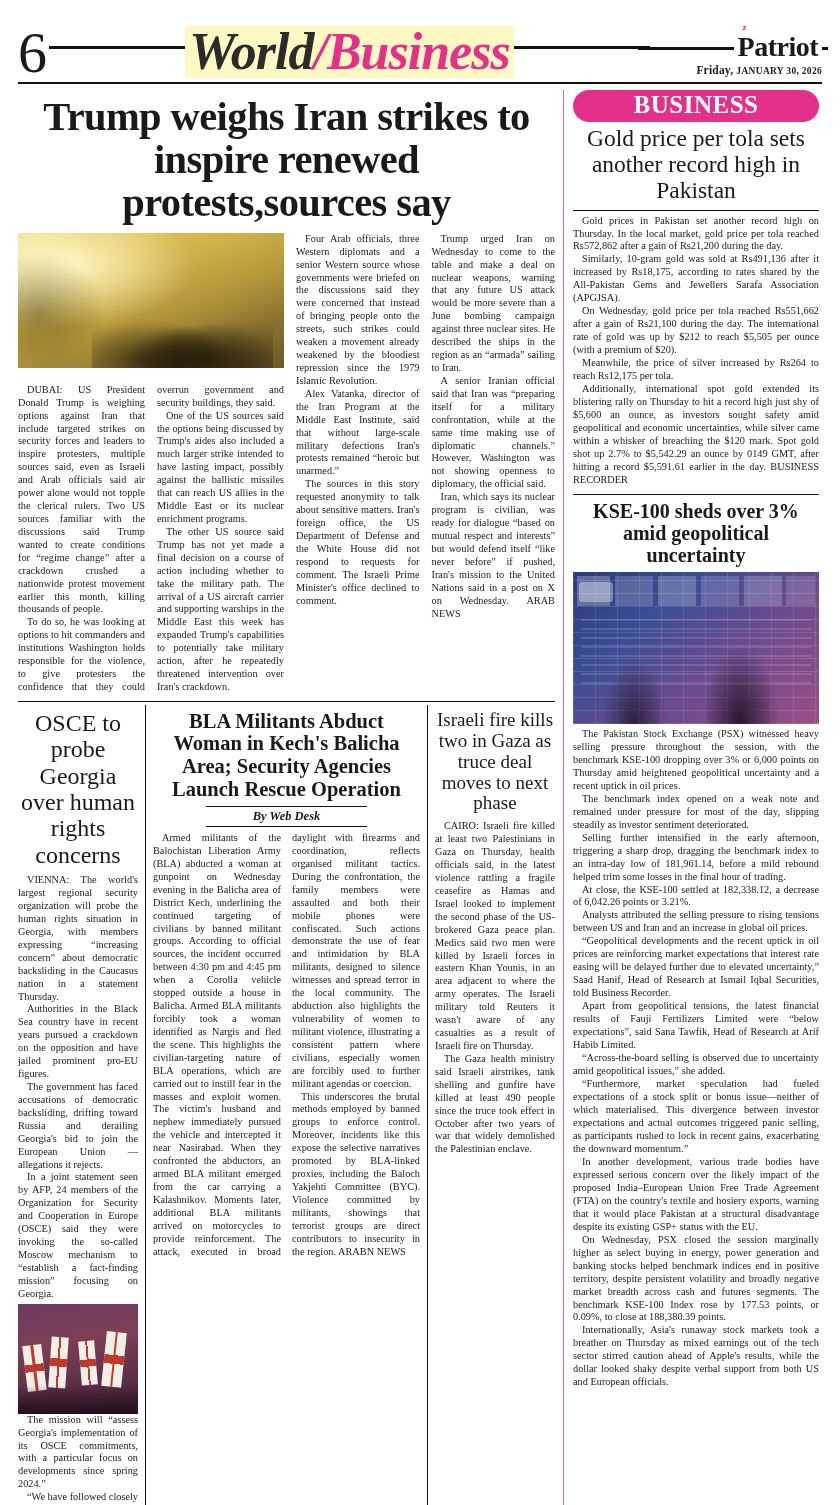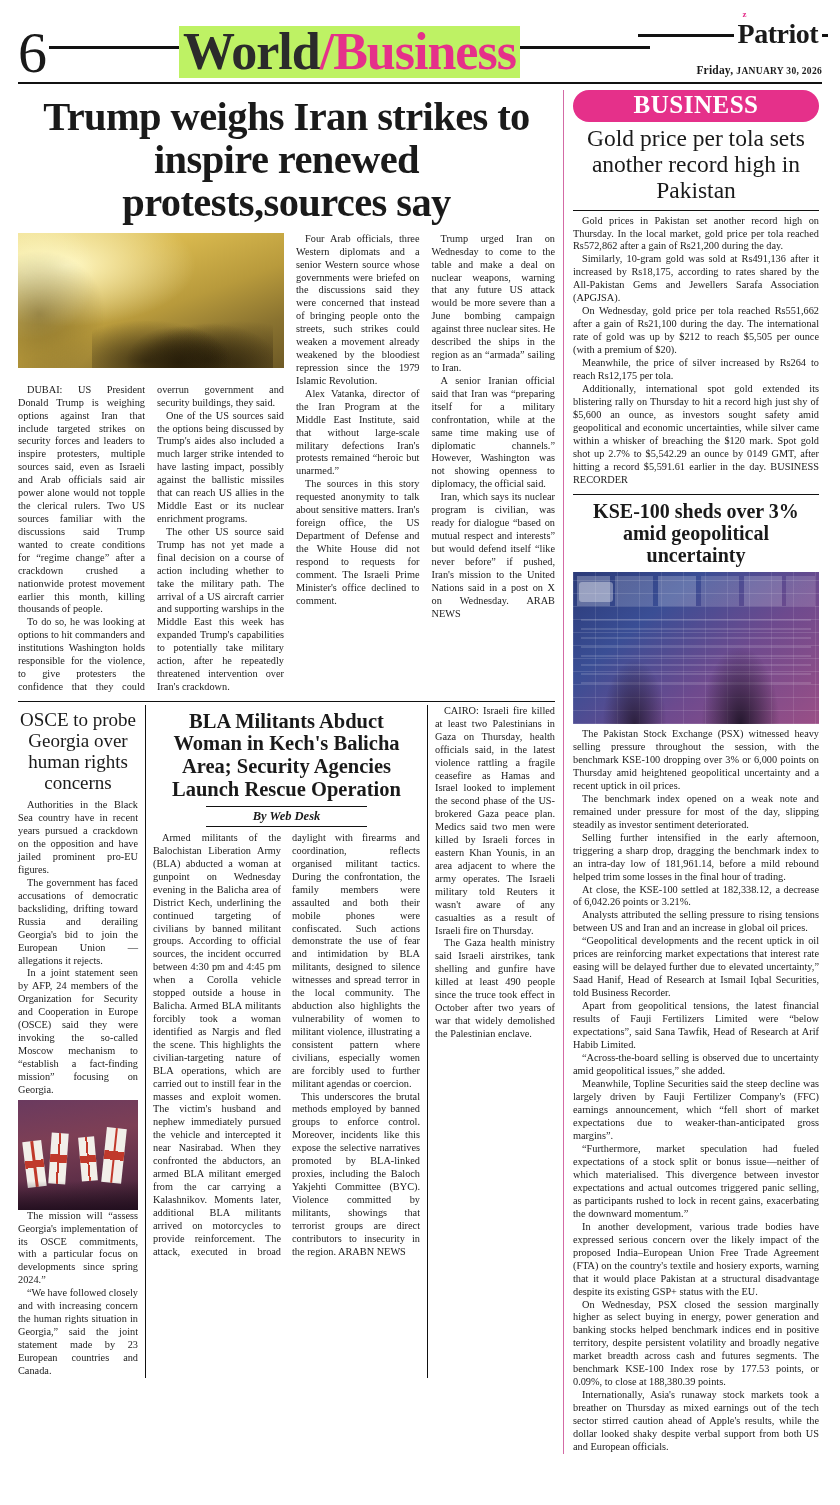--- a/index.html
+++ b/index.html
@@ -35,21 +35,21 @@
   .brand-box { flex:0 0 auto; text-align:right; width:168px; padding-bottom:2px; }
   .brand {
     font-family:"Liberation Serif", serif;
     font-weight:700; font-size:28px; line-height:1; letter-spacing:-0.5px;
     position:relative; display:inline-block;
   }
   .brand .tiny-z{
     position:absolute; top:-10px; left:9px; font-size:9px; color:#e5308a; font-weight:700;
   }
   .dateline {
-    margin-top:16px; font-size:11.5px; font-weight:700; letter-spacing:0.2px;
+    margin-top:3px; font-size:11.5px; font-weight:700; letter-spacing:0.2px;
   }
   .dateline .d2 { font-size:9.5px; font-weight:700; letter-spacing:0.3px;}
 
   .hr-thick { border-top:2.5px solid #111; margin:4px 0 0 0; }
 
   
   .body-grid { display:flex; gap:0; margin-top:6px; }
   .left-zone { width:545px; flex:0 0 545px; padding-right:8px; }
   .vdiv { width:1px; background:#d36ba6; flex:0 0 1px; }
   .right-zone { width:255px; flex:0 0 255px; padding-left:9px; }
@@ -90,21 +90,21 @@
     margin:0 0 0 0; text-indent:9px; hyphens:auto;
   }
   .bt + .bt { margin-top:0; }
 
   
   h2.sub {
     font-family:"Liberation Serif", serif;
     font-weight:700; text-align:center; line-height:1.1;
     margin:5px 0 6px 0;
   }
-  h2.s-osce { font-size:19px; font-weight:400; }
+  h2.s-osce { font-size:24px; font-weight:400; }
   h2.s-bla  { font-size:20.5px; }
   h2.s-gaza { font-size:19px; font-weight:400; }
 
   .byline {
     text-align:center; font-style:italic; font-weight:700; font-size:12.5px;
     margin:6px auto 5px auto; width:60%;
     border-top:1.2px solid #111; border-bottom:1.2px solid #111; padding:2px 0;
   }
 
   
@@ -164,21 +164,21 @@
 </head>
 <body>
 
 <div class="page">
 
   <div class="masthead">
     <div class="folio">6</div>
 
     <div class="section-title">
       <div style="position:absolute;left:4px;right:4px;top:20px;height:3px;background:#111;"></div>
-      <div class="st" style="position:relative;background:#bef264;display:inline-block;padding:0 4px;">
+      <div class="st" style="position:relative;background:#fef9c3;display:inline-block;padding:0 4px;font-style:italic;">
         <span class="blk">World</span><span class="pink">/</span><span class="pink">Business</span>
       </div>
     </div>
 
     <div class="brand-box">
       <div style="position:relative;">
         <div style="position:absolute;left:-16px;right:-6px;top:14px;height:2.5px;background:#111;"></div>
         <span class="brand" style="position:relative;background:#fff;padding:0 4px;">
           <span class="tiny-z">z</span>
           <span>Patriot</span>
@@ -219,20 +219,21 @@
           <p class="bt">Iran, which says its nuclear program is civilian, was ready for dialogue “based on mutual respect and interests” but would defend itself “like never before” if pushed, Iran's mission to the United Nations said in a post on X on Wednesday. ARAB NEWS</p>
         </div>
       </div>
 
       <div class="sep-rule"></div>
 
       <div style="display:flex; gap:0;">
 
         <div style="flex:0 0 127px; padding-right:7px;">
           <h2 class="sub s-osce">OSCE to probe Georgia over human rights concerns</h2>
+          <p class="bt">VIENNA: The world's largest regional security organization will probe the human rights situation in Georgia, with members expressing “increasing concern” about democratic backsliding in the Caucasus nation in a statement Thursday.</p>
           <p class="bt">Authorities in the Black Sea country have in recent years pursued a crackdown on the opposition and have jailed prominent pro-EU figures.</p>
           <p class="bt">The government has faced accusations of democratic backsliding, drifting toward Russia and derailing Georgia's bid to join the European Union — allegations it rejects.</p>
           <p class="bt">In a joint statement seen by AFP, 24 members of the Organization for Security and Cooperation in Europe (OSCE) said they were invoking the so-called Moscow mechanism to “establish a fact-finding mission” focusing on Georgia.</p>
           <div style="height:3px"></div>
           <div class="photo photo-georgia">
             <div class="flag" style="left:6%;top:38%;width:16%;height:42%;transform:rotate(-7deg);"></div>
             <div class="flag" style="left:27%;top:30%;width:14%;height:46%;transform:rotate(4deg);"></div>
             <div class="flag" style="left:52%;top:34%;width:13%;height:40%;transform:rotate(-5deg);"></div>
             <div class="flag" style="left:72%;top:26%;width:17%;height:50%;transform:rotate(6deg);"></div>
             <div style="position:absolute;left:0;right:0;bottom:0;height:26%;background:linear-gradient(180deg,rgba(30,12,28,0),rgba(30,12,28,.85));"></div>
@@ -249,20 +250,21 @@
           <div class="byline">By Web Desk</div>
           <div style="column-count:2; column-gap:11px;">
             <p class="bt">Armed militants of the Balochistan Liberation Army (BLA) abducted a woman at gunpoint on Wednesday evening in the Balicha area of District Kech, underlining the continued targeting of civilians by banned militant groups. According to official sources, the incident occurred between 4:30 pm and 4:45 pm when a Corolla vehicle stopped outside a house in Balicha. Armed BLA militants forcibly took a woman identified as Nargis and fled the scene. This highlights the civilian-targeting nature of BLA operations, which are carried out to instill fear in the masses and exploit women. The victim's husband and nephew immediately pursued the vehicle and intercepted it near Nasirabad. When they confronted the abductors, an armed BLA militant emerged from the car carrying a Kalashnikov. Moments later, additional BLA militants arrived on motorcycles to provide reinforcement. The attack, executed in broad daylight with firearms and coordination, reflects organised militant tactics. During the confrontation, the family members were assaulted and both their mobile phones were confiscated. Such actions demonstrate the use of fear and intimidation by BLA militants, designed to silence witnesses and spread terror in the local community. The abduction also highlights the vulnerability of women to militant violence, illustrating a consistent pattern where civilians, especially women are forcibly used to further militant agendas or coercion.</p>
             <p class="bt">This underscores the brutal methods employed by banned groups to enforce control. Moreover, incidents like this expose the selective narratives promoted by BLA-linked proxies, including the Baloch Yakjehti Committee (BYC). Violence committed by militants, showings that terrorist groups are direct contributors to insecurity in the region. ARABN NEWS</p>
           </div>
         </div>
 
         <div style="width:1px;background:#111;flex:0 0 1px;"></div>
 
         <div style="flex:0 0 127px; padding-left:7px;">
+          <h2 class="sub s-gaza">Israeli fire kills two in Gaza as truce deal moves to next phase</h2>
           <p class="bt">CAIRO: Israeli fire killed at least two Palestinians in Gaza on Thursday, health officials said, in the latest violence rattling a fragile ceasefire as Hamas and Israel looked to implement the second phase of the US-brokered Gaza peace plan. Medics said two men were killed by Israeli forces in eastern Khan Younis, in an area adjacent to where the army operates. The Israeli military told Reuters it wasn't aware of any casualties as a result of Israeli fire on Thursday.</p>
           <p class="bt">The Gaza health ministry said Israeli airstrikes, tank shelling and gunfire have killed at least 490 people since the truce took effect in October after two years of war that widely demolished the Palestinian enclave.</p>
         </div>
       </div>
 
     </div>
 
     <div class="vdiv"></div>
 
     <div class="right-zone">
@@ -293,21 +295,20 @@
       <div style="height:4px"></div>
 
       <p class="biz">The Pakistan Stock Exchange (PSX) witnessed heavy selling pressure throughout the session, with the benchmark KSE-100 dropping over 3% or 6,000 points on Thursday amid heightened geopolitical uncertainty and a recent uptick in oil prices.</p>
       <p class="biz">The benchmark index opened on a weak note and remained under pressure for most of the day, slipping steadily as investor sentiment deteriorated.</p>
       <p class="biz">Selling further intensified in the early afternoon, triggering a sharp drop, dragging the benchmark index to an intra-day low of 181,961.14, before a mild rebound helped trim some losses in the final hour of trading.</p>
       <p class="biz">At close, the KSE-100 settled at 182,338.12, a decrease of 6,042.26 points or 3.21%.</p>
       <p class="biz">Analysts attributed the selling pressure to rising tensions between US and Iran and an increase in global oil prices.</p>
       <p class="biz">“Geopolitical developments and the recent uptick in oil prices are reinforcing market expectations that interest rate easing will be delayed further due to elevated uncertainty,” Saad Hanif, Head of Research at Ismail Iqbal Securities, told Business Recorder.</p>
       <p class="biz">Apart from geopolitical tensions, the latest financial results of Fauji Fertilizers Limited were “below expectations”, said Sana Tawfik, Head of Research at Arif Habib Limited.</p>
       <p class="biz">“Across-the-board selling is observed due to uncertainty amid geopolitical issues,” she added.</p>
-      <p class="biz">Meanwhile, Topline Securities said the steep decline was largely driven by Fauji Fertilizer Company's (FFC) earnings announcement, which “fell short of market expectations due to weaker-than-anticipated gross margins”.</p>
       <p class="biz">“Furthermore, market speculation had fueled expectations of a stock split or bonus issue—neither of which materialised. This divergence between investor expectations and actual outcomes triggered panic selling, as participants rushed to lock in recent gains, exacerbating the downward momentum.”</p>
       <p class="biz">In another development, various trade bodies have expressed serious concern over the likely impact of the proposed India–European Union Free Trade Agreement (FTA) on the country's textile and hosiery exports, warning that it would place Pakistan at a structural disadvantage despite its existing GSP+ status with the EU.</p>
       <p class="biz">On Wednesday, PSX closed the session marginally higher as select buying in energy, power generation and banking stocks helped benchmark indices end in positive territory, despite persistent volatility and broadly negative market breadth across cash and futures segments. The benchmark KSE-100 Index rose by 177.53 points, or 0.09%, to close at 188,380.39 points.</p>
       <p class="biz">Internationally, Asia's runaway stock markets took a breather on Thursday as mixed earnings out of the tech sector stirred caution ahead of Apple's results, while the dollar looked shaky despite verbal support from both US and European officials.</p>
 
     </div>
   </div>
 
 </div>
 

